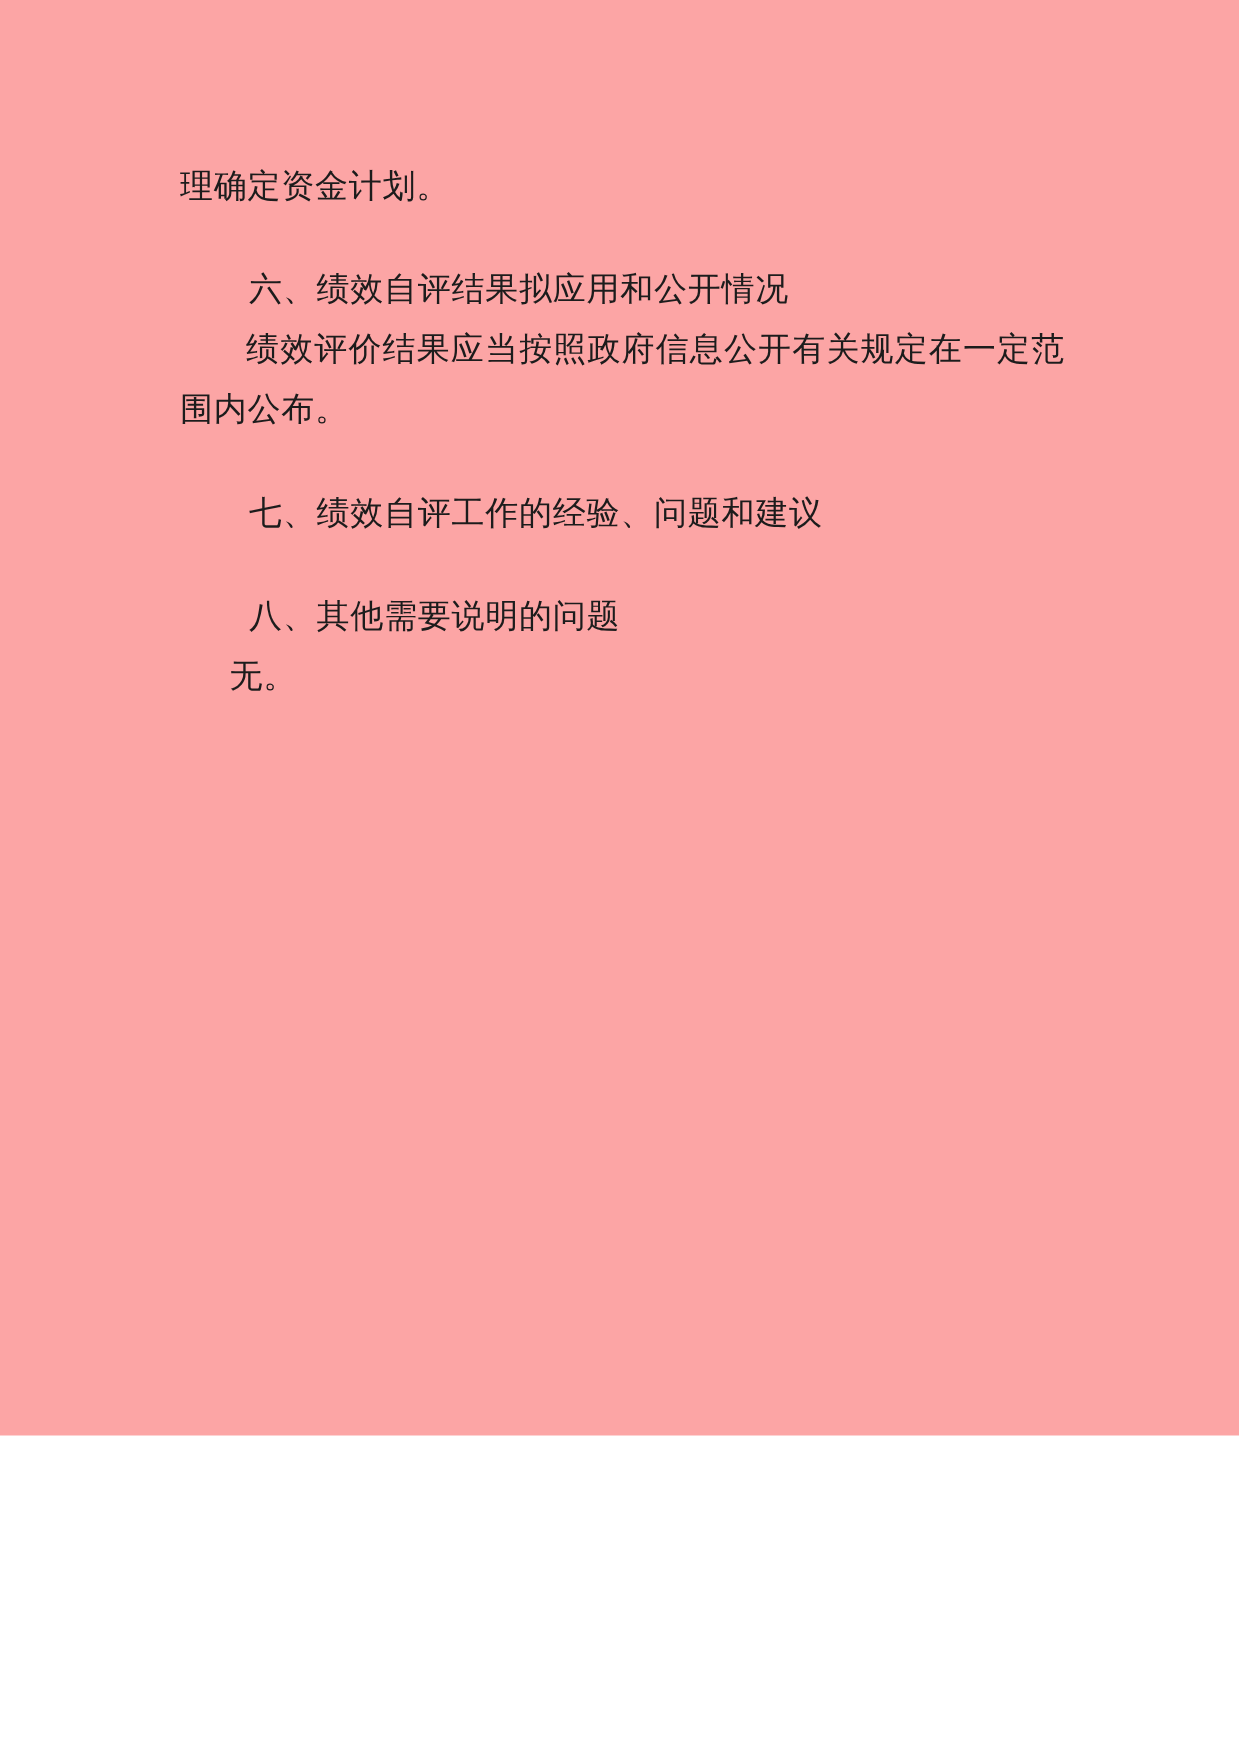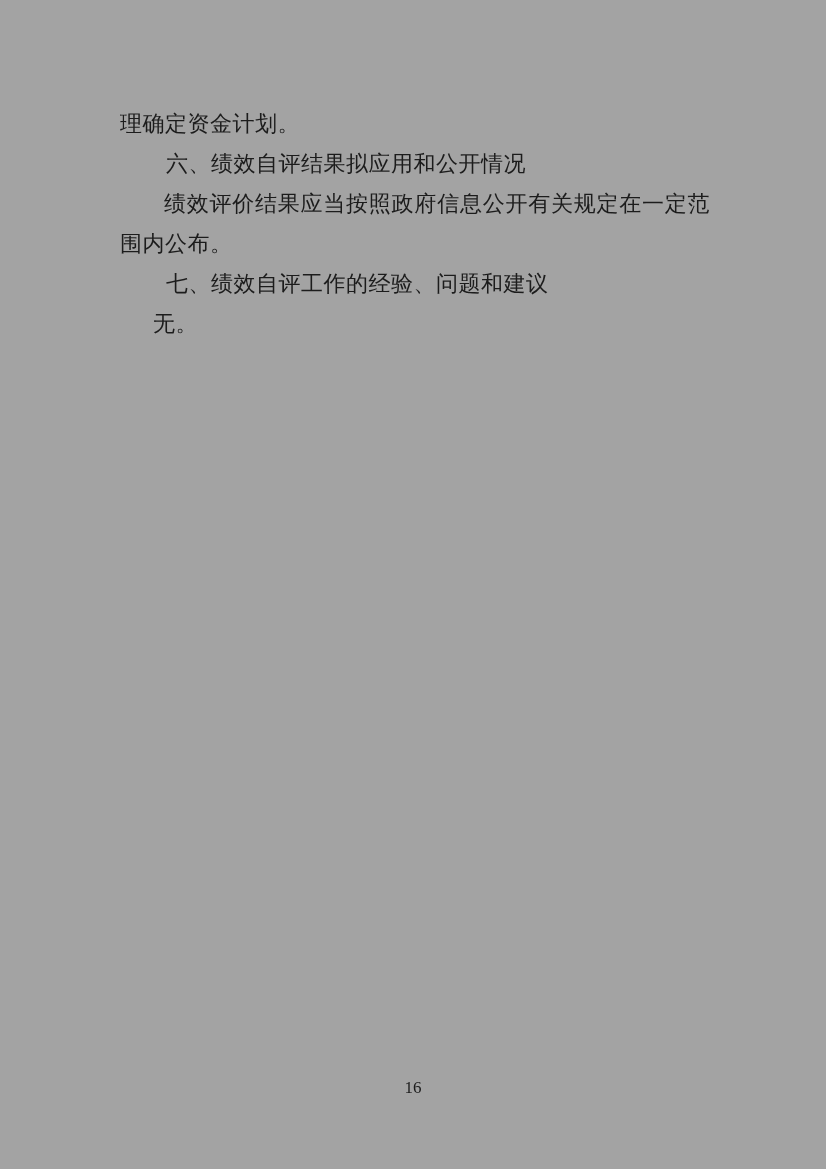--- a/index.html
+++ b/index.html
@@ -7,22 +7,22 @@
   html, body {
     width: 826px;
     height: 1169px;
     background: #ffffff;
     overflow: hidden;
   }
 
   .page {
     position: relative;
     width: 826px;
-    height: 1169px;
-    background: #a3a3a3;
+    height: 957px;
+    background: #fca5a5;
     font-family: "Liberation Serif", "DejaVu Serif", serif;
     color: #1c1c1c;
     padding-left: 13px;
   }
 
   .content {
     position: absolute;
     left: 120px;
     top: 104px;
     width: 590px;
@@ -46,20 +46,21 @@
     text-indent: 44px;
     text-align: justify;
   }
 
   
   .heading {
     font-family: "Liberation Sans", "DejaVu Sans", sans-serif;
     font-weight: bold;
     margin-left: 46px;
     letter-spacing: 0.5px;
+    margin-top: 29px;
   }
 
   
   .plain {
     margin-left: 33px;
   }
 
   .page-number {
     position: absolute;
     top: 1078px;
@@ -82,20 +83,20 @@
 
     <h2 class="heading">六、绩效自评结果拟应用和公开情况</h2>
 
 
     <p class="para">绩效评价结果应当按照政府信息公开有关规定在一定范围内公布。</p>
 
     <h2 class="heading">七、绩效自评工作的经验、问题和建议</h2>
 
 
 
+    <h2 class="heading">八、其他需要说明的问题</h2>
 
     <p class="plain">无。</p>
 
 
   </div>
 
-  <div class="page-number">16</div>
 </div>
 
 </body></html>

